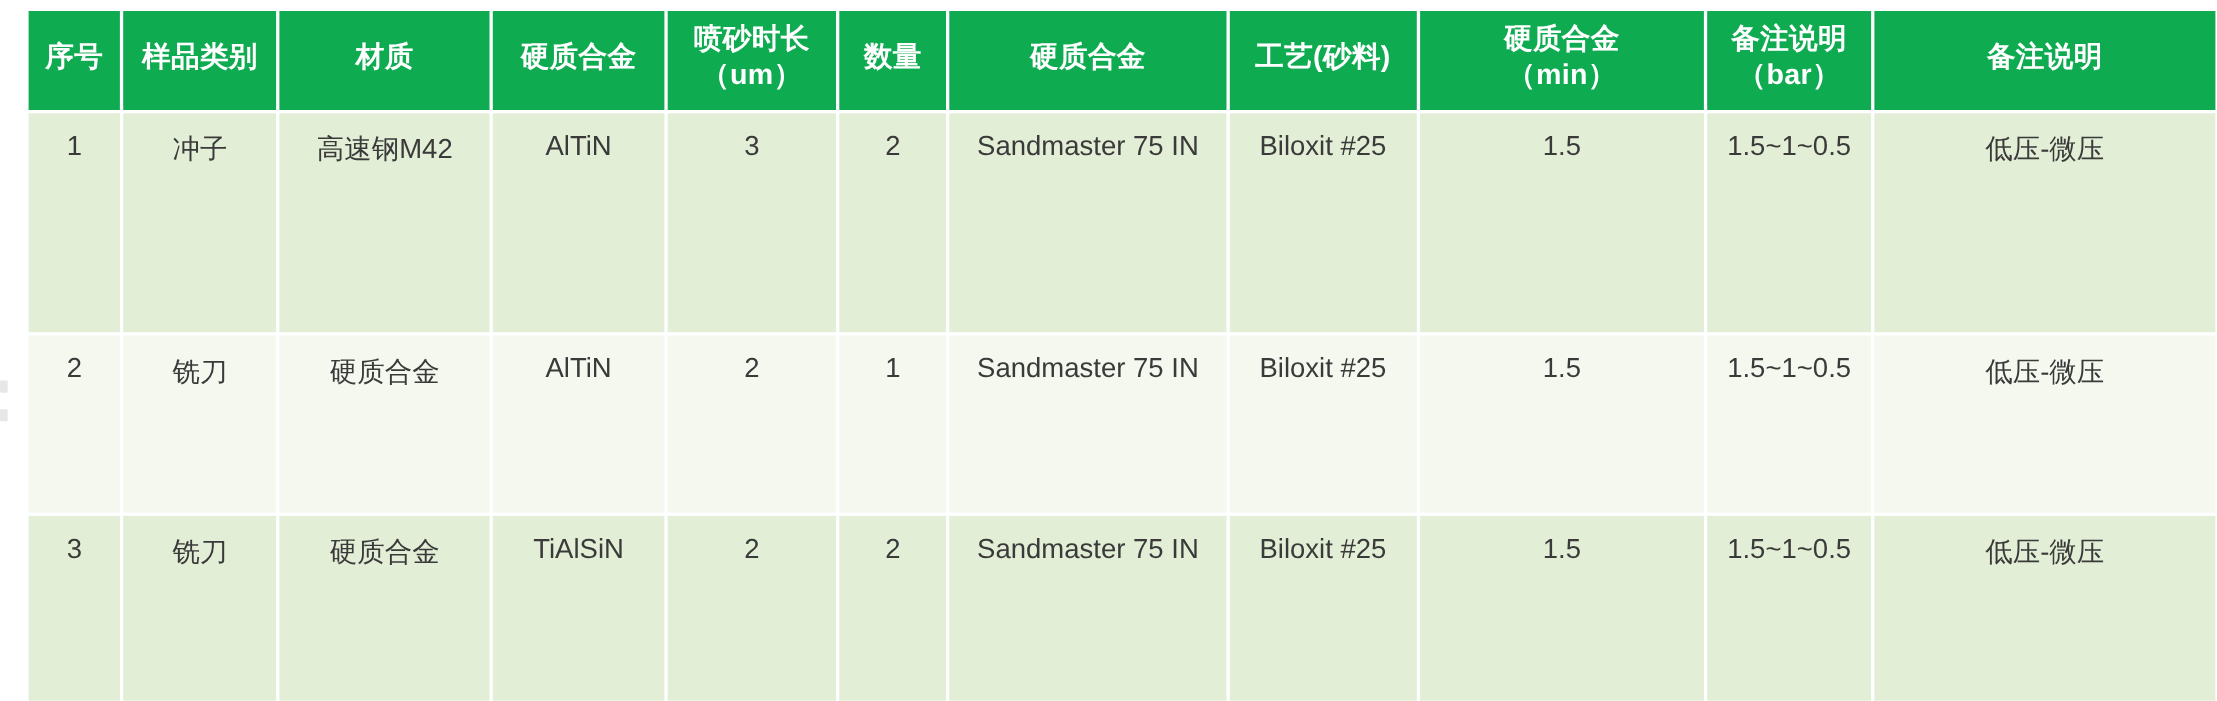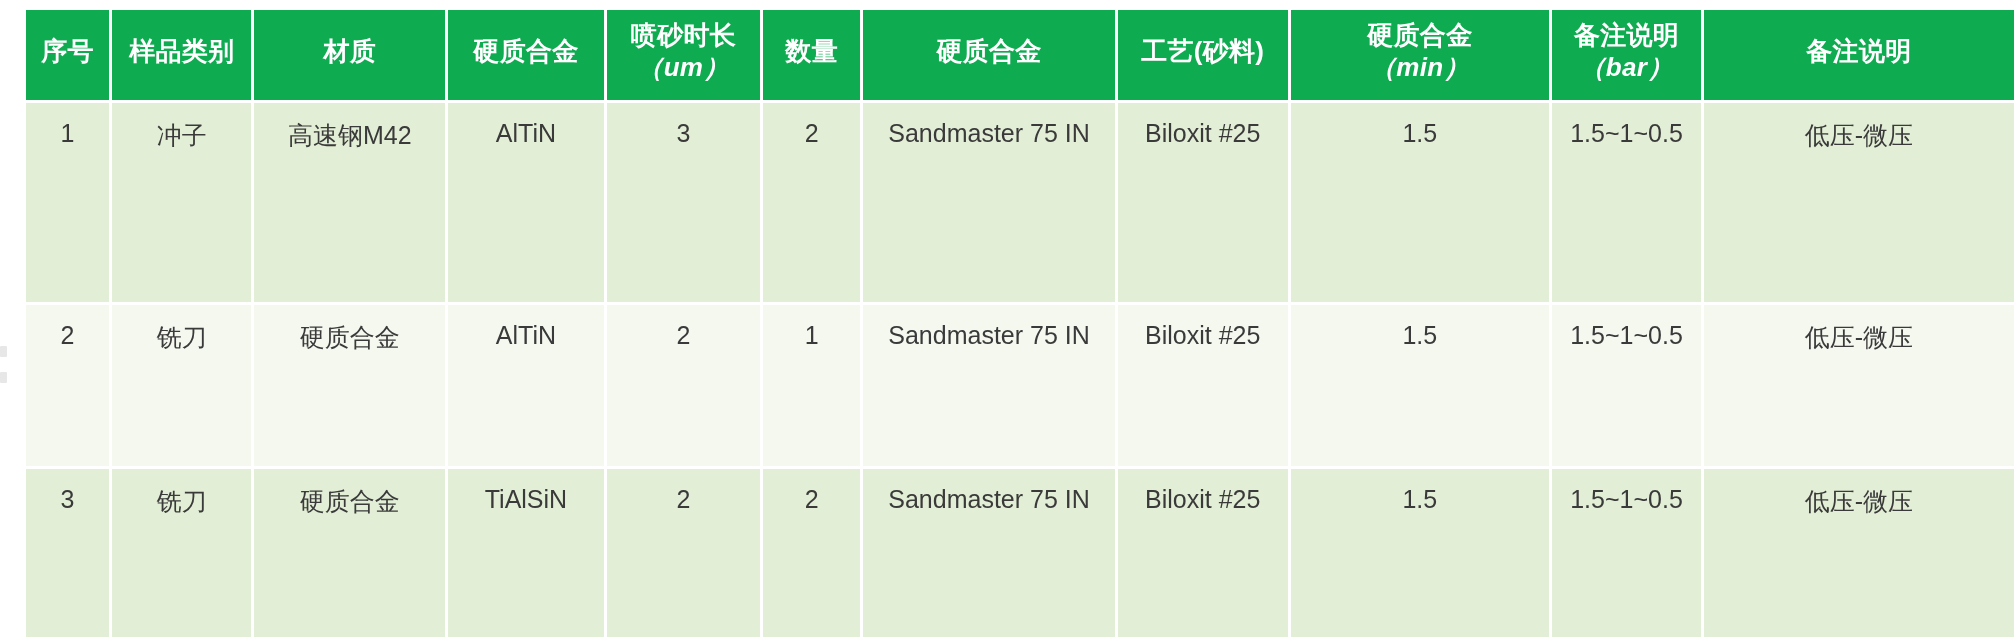--- a/index.html
+++ b/index.html
@@ -68,21 +68,21 @@
   col.c2  { width: 163px; }
   col.c3  { width: 133px; }
   col.c4  { width: 131px; }
   col.c5  { width: 83px;  }
   col.c6  { width: 215px; }
   col.c7  { width: 145px; }
   col.c8  { width: 221px; }
   col.c9  { width: 127px; }
   col.c12 { width: 265px; }
 
-  .unit-line { display: block; font-style: italic; }
+  .unit-line { display: block; }
 
   
   .edge-artifact {
     position: absolute;
     left: 0px;
     width: 7px;
     height: 11px;
     background: #c9c9c9;
     opacity: 0.45;
     border-radius: 1px;

